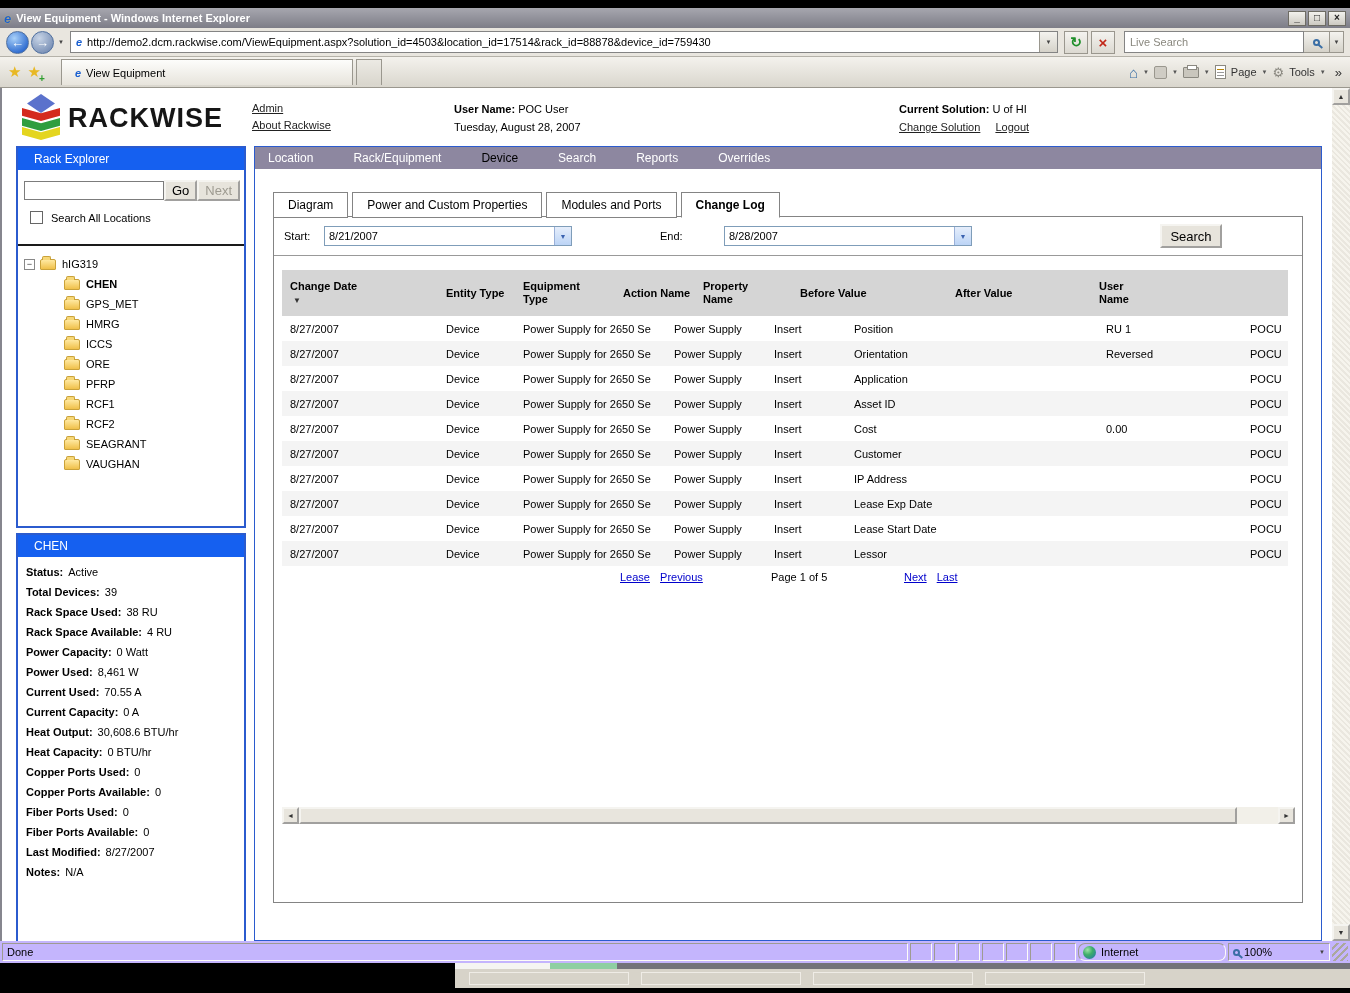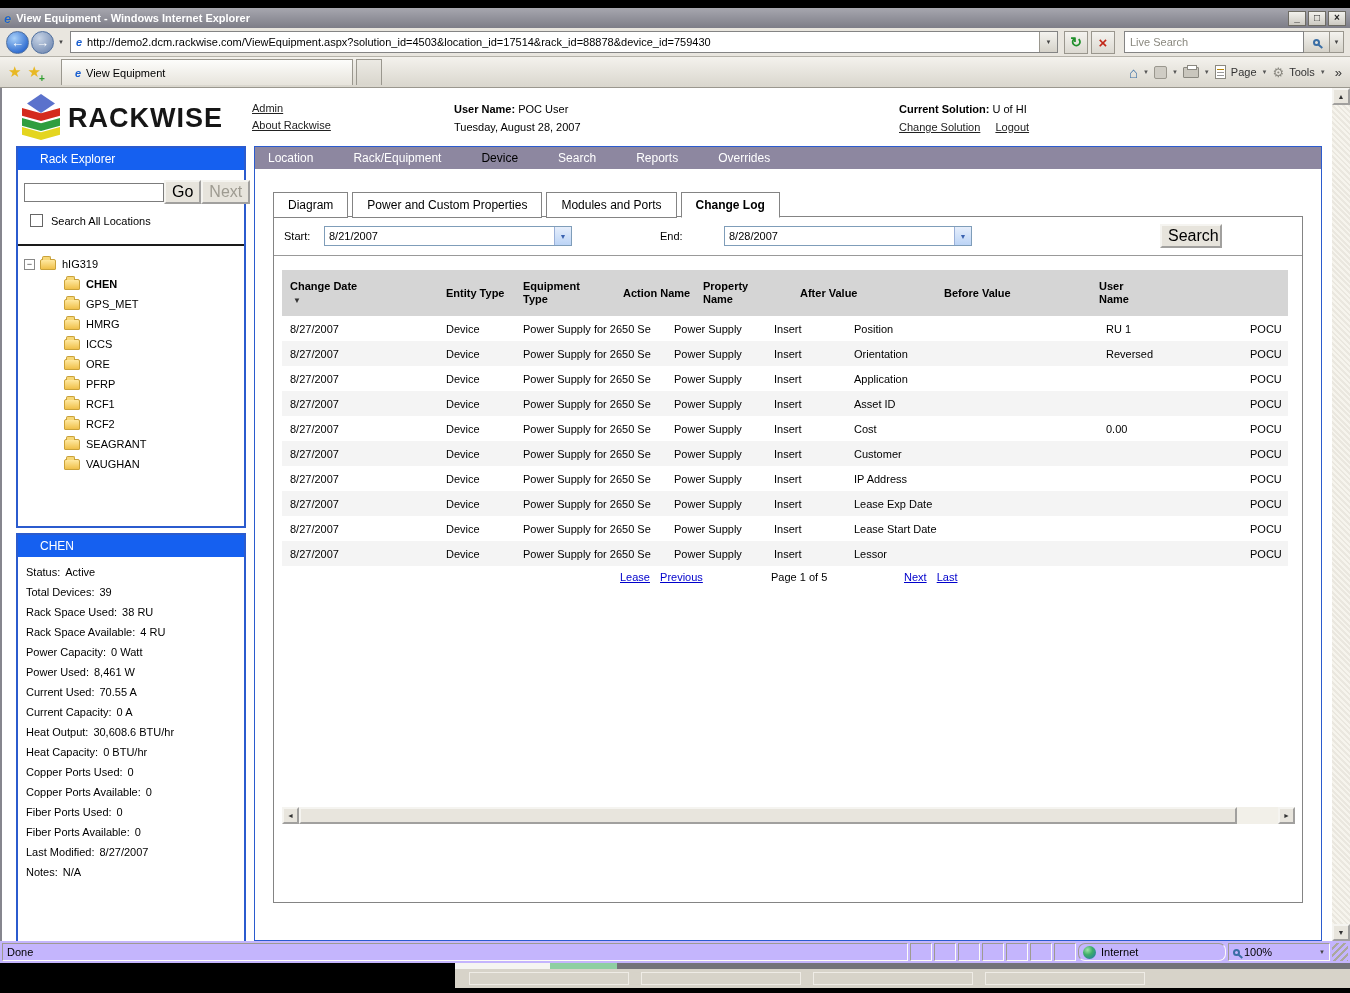--- a/index.html
+++ b/index.html
@@ -87,43 +87,43 @@
   .hdr-solution { position:absolute; left:897px; top:12px; line-height:18px; }
   .b { font-weight:bold; }
   .inline-link { color:#222; text-decoration:underline; cursor:pointer; margin-right:12px; }
 
   
   .sidebar { position:absolute; left:14px; top:58px; width:230px; height:798px; }
   .side-panel { position:absolute; left:0; width:230px; background:#fff; border:2px solid #2b5bce; }
   .panel-explorer { top:0; height:382px; }
   .panel-details { top:387px; height:411px; }
   .side-title { height:22px; background:#1560f0; color:#fff; font-size:12px; display:flex; align-items:center;
-    padding-left:22px; }
+    padding-left:16px; }
   .explorer-search { padding:10px 0 0 6px; height:76px; border-bottom:2px solid #1a1a1a; }
   .exp-row1 { display:flex; align-items:center; }
   .exp-input { width:140px; height:19px; border:1px solid #7c7c7c; font-size:11px; padding:0 3px;
     font-family:"Liberation Sans", sans-serif; }
-  .btn3d { background:#e7e4dc; border:2px outset #f5f4f0; font-size:16px; padding:1px 6px;
+  .btn3d { background:#e7e4dc; border:2px outset #f5f4f0; font-size:13px; padding:1px 6px;
     font-family:"Liberation Sans", sans-serif; cursor:pointer; }
   .btn3d.disabled { color:#9e9b91; }
   .exp-row2 { display:flex; align-items:center; margin-top:10px; }
   .checkbox { width:13px; height:13px; background:#fff; border:1px solid #666; margin:0 8px 0 6px; }
   .tree { padding:8px 0 0 6px; }
   .tree-root-row { display:flex; align-items:center; height:20px; }
   .expander { width:11px; height:11px; border:1px solid #888; background:#fff; font-size:9px; line-height:9px;
     text-align:center; color:#333; margin-right:5px; }
   .folder { display:inline-block; width:16px; height:11px; background:linear-gradient(#ffe9a0,#f0c04a);
     border:1px solid #caa23a; border-radius:2px 2px 1px 1px; position:relative; margin-right:6px; flex:0 0 auto; }
   .folder::before { content:""; position:absolute; top:-4px; left:1px; width:7px; height:3px; background:#f7d878;
     border:1px solid #caa23a; border-bottom:none; border-radius:2px 2px 0 0; }
   .tree-row { display:flex; align-items:center; height:20px; padding-left:40px; cursor:pointer; }
   .tree-row.selected .tree-label { font-weight:bold; }
   .details-list { padding:10px 0 0 8px; }
   .detail-row { margin-bottom:9px; line-height:11px; }
-  .detail-label { font-weight:normal; margin-right:5px;margin-top:32px; }
+  .detail-label { font-weight:bold; margin-right:5px;margin-top:32px; }
 
   
   .content-pane { position:absolute; left:252px; top:58px; width:1068px; height:795px; background:#fff;
     border:1px solid #2b5bce; }
   .main-nav { position:absolute; top:0; left:0; width:1066px; height:22px; background:#8d87a0;
     display:flex; align-items:center; padding-left:13px; }
   .nav-item { color:#fff; font-size:12px; margin-right:40px; cursor:pointer; }
   .nav-item.active { color:#000; }
   .tab-strip { position:absolute; top:44px; left:18px; display:flex; align-items:flex-end; z-index:2; }
   .tab { border:1px solid #848484; background:#fff; padding:5px 14px; margin-right:4px; font-size:12px;
@@ -408,25 +408,25 @@
               </div>
               <div class="th" style="width: 100px;">
                 <span class="th-label">Equipment Type</span>
               </div>
               <div class="th" style="width: 80px;">
                 <span class="th-label">Action Name</span>
               </div>
               <div class="th" style="width: 97px;">
                 <span class="th-label">Property Name</span>
               </div>
+              <div class="th" style="width: 155px;">
+                <span class="th-label">Before Value</span>
+              </div>
               <div class="th" style="width: 144px;">
                 <span class="th-label">After Value</span>
-              </div>
-              <div class="th" style="width: 155px;">
-                <span class="th-label">Before Value</span>
               </div>
               <div class="th" style="width: 40px;">
                 <span class="th-label">User Name</span>
               </div>
             </div>
           <div>
               <div class="tr">
                 <div class="td" style="width: 156px;">8/27/2007</div>
                 <div class="td" style="width: 77px;">Device</div>
                 <div class="td" style="width: 151px;">Power Supply for 2650 Se</div>

